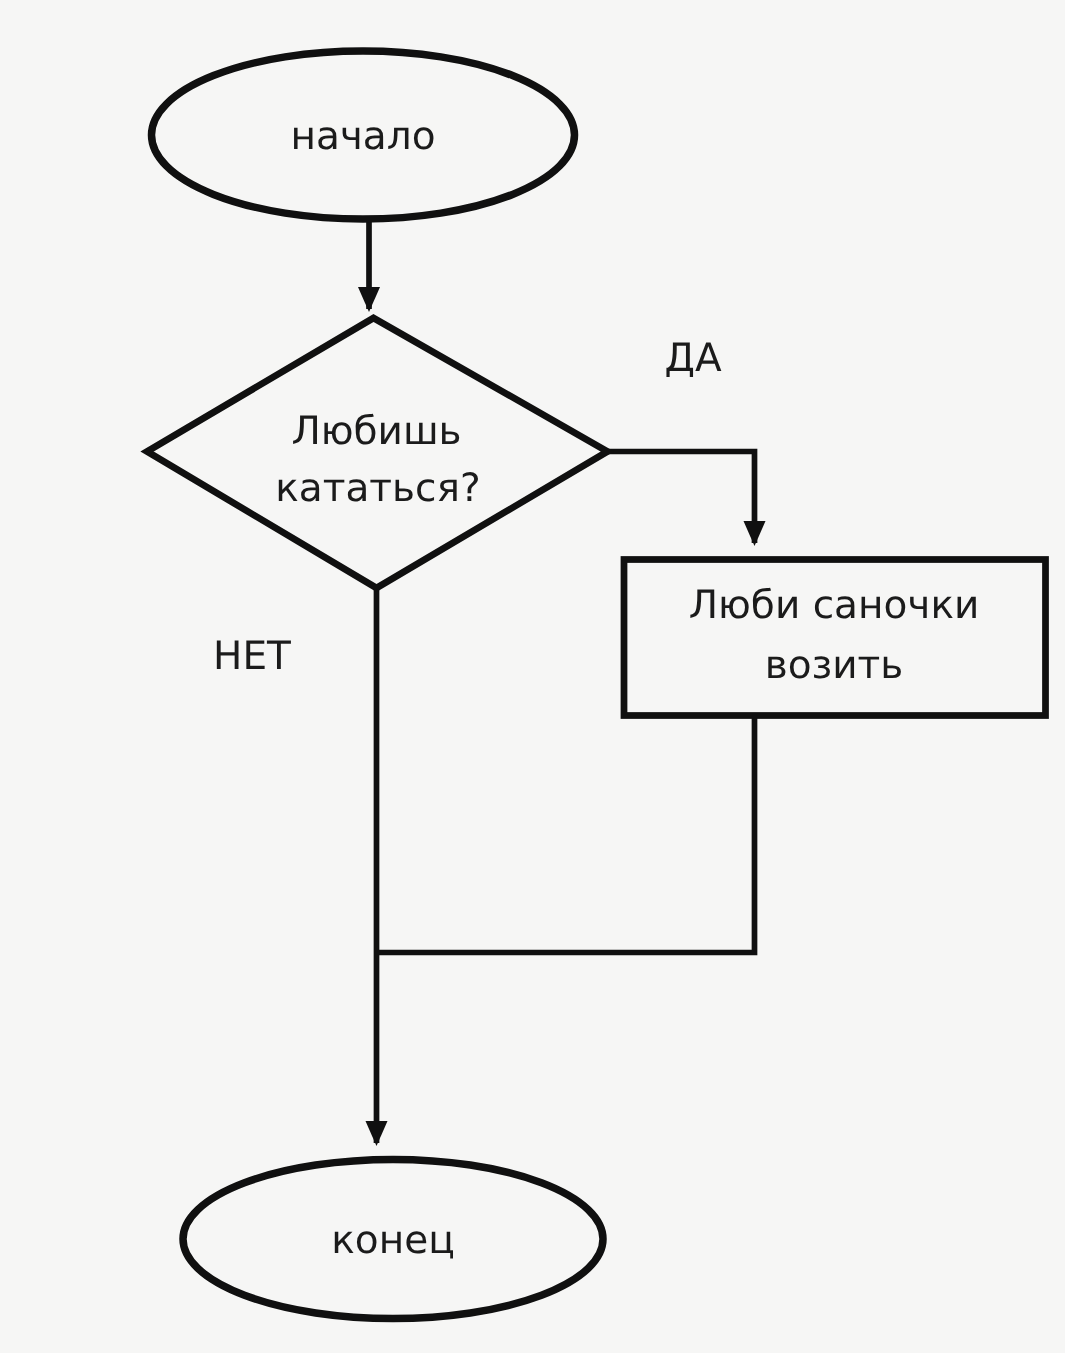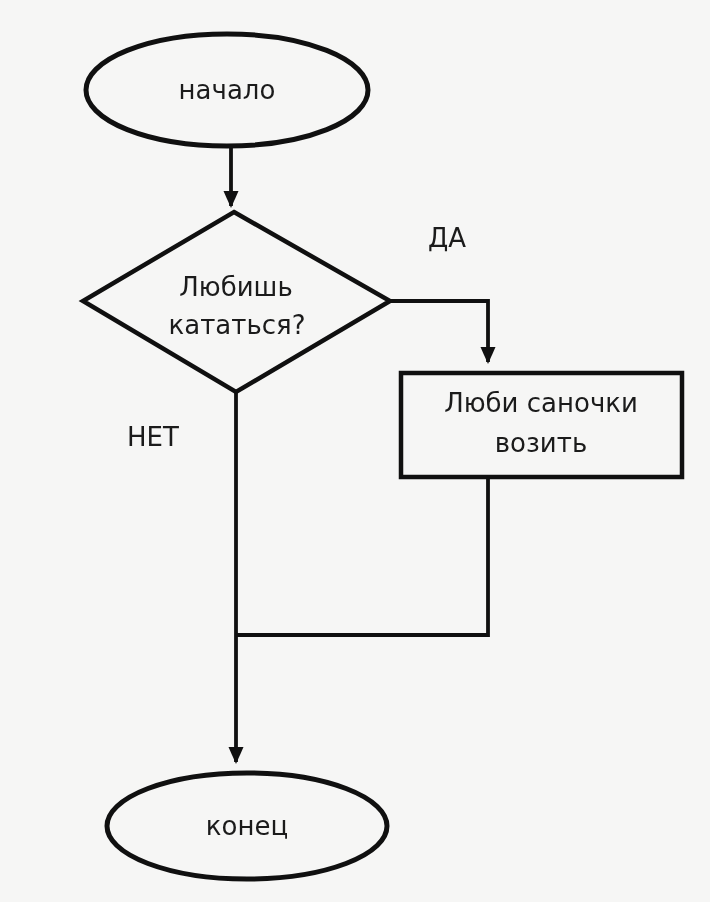--- a/index.html
+++ b/index.html
@@ -14,20 +14,21 @@
   body {
     width: 710px;
     height: 902px;
     background: var(--background);
     font-family: "DejaVu Sans", sans-serif;
     overflow: hidden;
   }
   .flowchart-wrap {
     width: 689px;
     height: 902px;
+    padding-left: 15px;
   }
   svg {
     display: block;
   }
   .shape {
     fill: none;
     stroke: var(--stroke);
   }
   .terminator { stroke-width: 5; }
   .decision   { stroke-width: 4.5; stroke-linejoin: miter; }

